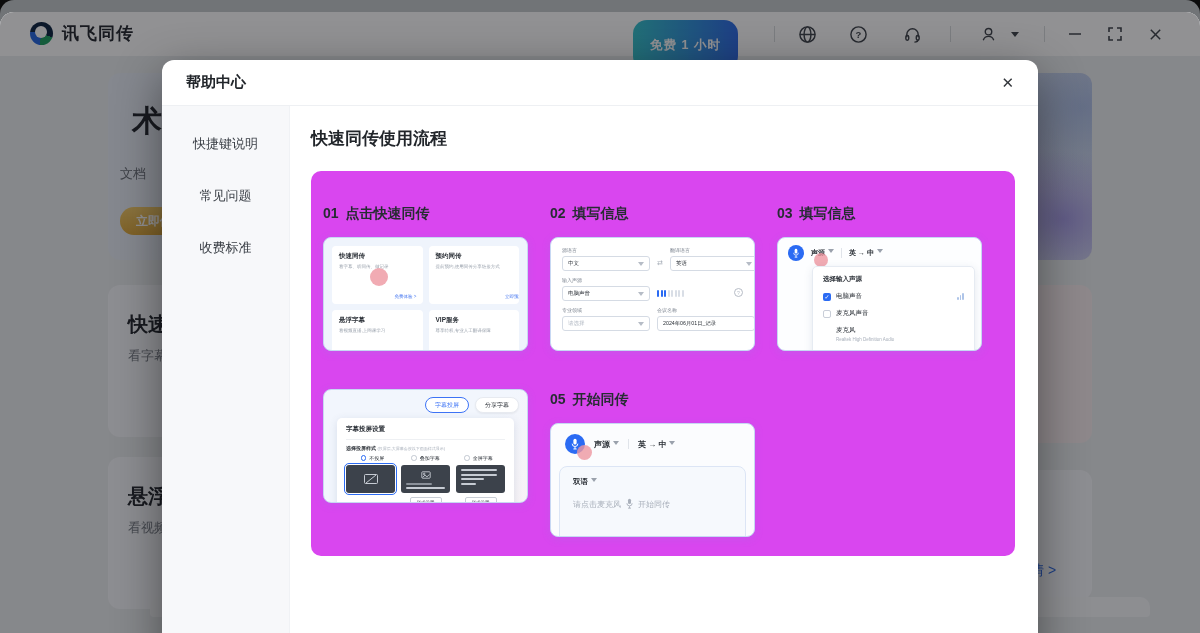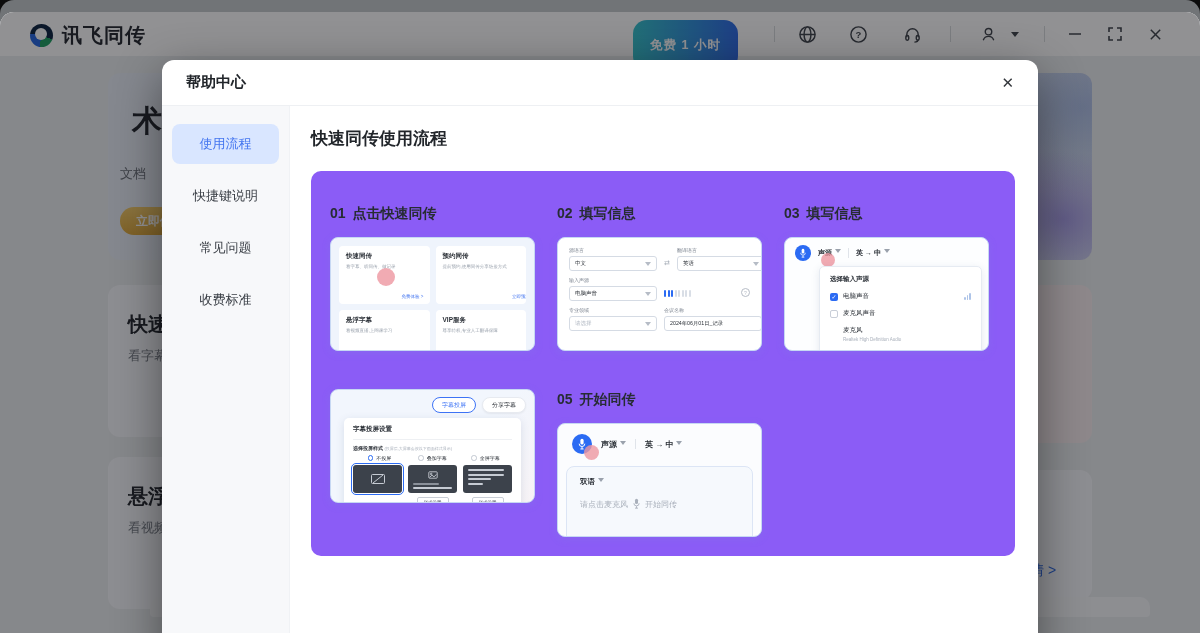--- a/index.html
+++ b/index.html
@@ -6,21 +6,21 @@
   .stage{position:relative;width:1200px;height:633px;overflow:hidden;background:#0c0c0c;}
   .desktop{position:absolute;inset:0;background:#717477;border-radius:14px 14px 0 0;}
   .window{position:absolute;left:0;right:0;top:12px;bottom:0;background:#ECEEF1;border-radius:14px 14px 0 0;overflow:hidden;}
 
   
   .topbar{position:absolute;top:0;left:0;right:0;height:44px;background:#ffffff;}
   .logo{position:absolute;left:30px;top:10px;display:flex;align-items:center;gap:9px;}
   .logo-mark{width:23px;height:23px;border-radius:50%;position:relative;
     background:conic-gradient(from -40deg,#0C2340 0 150deg,#1E9E62 150deg 230deg,#2667E0 230deg 320deg,#0C2340 320deg 360deg);}
   .logo-mark::after{content:"";position:absolute;left:5px;top:4px;width:12px;height:12px;border-radius:50%;background:#fff;}
-  .logo-text{font-size:20px;font-weight:700;color:#23272E;letter-spacing:1px;}
+  .logo-text{font-size:17px;font-weight:700;color:#23272E;letter-spacing:1px;}
   .free-badge{position:absolute;left:633px;top:8px;height:26px;line-height:26px;padding:12px 17px;border-radius:14px;
     background:linear-gradient(90deg,#35C2CC,#2E6BE6);color:#fff;font-size:12.5px;font-weight:700;letter-spacing:1px;}
   .tb-sep{position:absolute;top:14px;width:1px;height:16px;background:#D8DADD;}
   .tb-icon{position:absolute;top:11px;width:22px;height:22px;display:flex;align-items:center;justify-content:center;color:#3F444B;}
   .tb-caret{width:0;height:0;border-left:4px solid transparent;border-right:4px solid transparent;border-top:5px solid #3F444B;position:absolute;top:20px;}
 
   
   .appbody{position:absolute;left:0;right:0;top:44px;bottom:0;}
   .banner{position:absolute;left:108px;top:17px;width:984px;height:187px;border-radius:12px;
     background:
@@ -48,22 +48,22 @@
   .m-body{flex:1;display:flex;min-height:0;}
   .m-side{width:128px;flex:none;background:#F7F8FA;border-right:1px solid #F0F2F5;padding:18px 10px;box-sizing:border-box;}
   .side-item{height:40px;border-radius:8px;display:flex;align-items:center;justify-content:center;
     font-size:13px;color:#383D44;margin-bottom:12px;cursor:pointer;}
   .side-item.active{background:#D9E6FF;color:#4476F0;}
   .m-main{flex:1;padding:21px 23px 0 21px;}
   .main-head{display:flex;align-items:flex-end;gap:40px;}
   .main-title{font-size:17px;font-weight:700;color:#22262B;}
   .video-btn{margin-left:auto;height:33px;line-height:33px;padding:0 18px;border-radius:17px;background:#2B6BF3;
     color:#fff;font-size:13px;cursor:pointer;}
-  .panel{margin-top:21px;background:#8b5cf6;border-radius:10px;height:385px;box-sizing:border-box;
-    padding:32px 22px 0 19px;display:grid;grid-template-columns:repeat(3,205px);column-gap:22px;row-gap:38px;align-content:start;}
+  .panel{margin-top:21px;background:#d946ef;border-radius:10px;height:385px;box-sizing:border-box;
+    padding:32px 22px 0 12px;display:grid;grid-template-columns:repeat(3,205px);column-gap:22px;row-gap:38px;align-content:start;}
   .step-h{font-size:14px;font-weight:700;color:#272C33;line-height:20px;margin-bottom:14px;}
   .step-h .sp{margin-right:7px;}
   .thumb{width:205px;height:114px;box-sizing:border-box;border:1px solid #C7D8F3;border-radius:8px;background:#FDFEFF;
     position:relative;overflow:hidden;box-shadow:0 2px 8px rgba(120,150,220,.18);}
   .caret{display:inline-block;width:0;height:0;border-left:3px solid transparent;border-right:3px solid transparent;
     border-top:4px solid #9AA1AC;margin-left:3px;vertical-align:2px;}
   .pinkdot{position:absolute;border-radius:50%;background:#EE96A0;opacity:.8;}
 
   
   .t1{background:#EFF4FC;padding:8px;display:grid;grid-template-columns:1fr 1fr;gap:6px;}
@@ -238,21 +238,20 @@
     <div class="overlay"></div>
   </div>
 
   <div class="modal">
     <div class="m-header">
       <span class="m-title">帮助中心</span>
       <span class="m-close">✕</span>
     </div>
     <div class="m-body">
       <div class="m-side">
-        <div class="side-item active">使用流程</div>
         <div class="side-item">快捷键说明</div>
         <div class="side-item">常见问题</div>
         <div class="side-item">收费标准</div>
       </div>
       <div class="m-main">
         <div class="main-head">
           <span class="main-title">快速同传使用流程</span>
         </div>
         <div class="panel">
 

